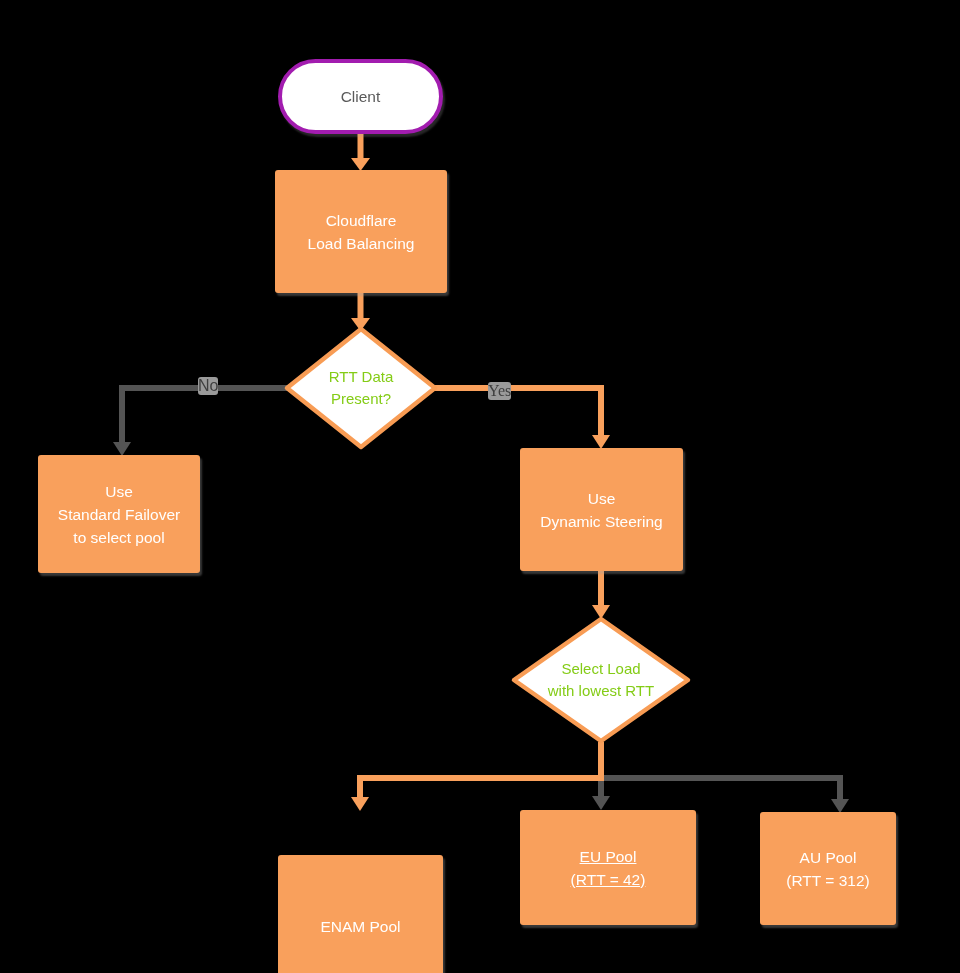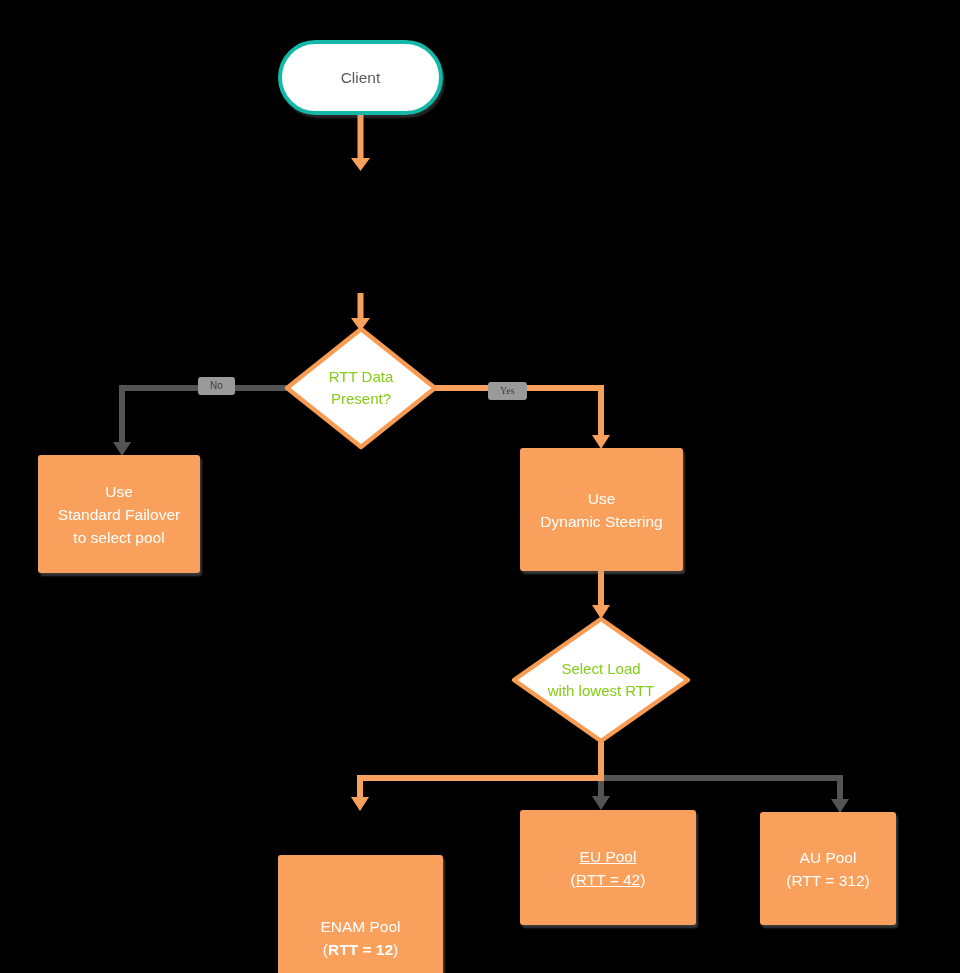--- a/index.html
+++ b/index.html
@@ -15,24 +15,25 @@
     position:absolute;
     box-sizing:border-box;
     display:flex;align-items:center;justify-content:center;
     text-align:center;
     white-space:pre-line;
     line-height:23px;
     font-size:15.5px;
   }
   .pill{
     background:#ffffff;
-    border:4px solid #14b8a6;
+    border:4px solid #a21caf;
     border-radius:40px;
     color:#5a5a5a;
     box-shadow:2px 3px 2px rgba(160,160,160,0.25);
+    margin-top:19px;
   }
   .box{
     background:#f9a05c;
     color:#ffffff;
     border-radius:3px;
     box-shadow:2px 3px 2px rgba(160,160,160,0.35);
   }
   .diamond-label{
     position:absolute;
     display:flex;align-items:center;justify-content:center;
@@ -40,23 +41,23 @@
     white-space:pre-line;
     color:#84cc16;
     font-size:15px;
     line-height:22px;
   }
   .edge-chip{
     position:absolute;
     display:flex;align-items:center;justify-content:center;
     background:#9a9a9a;
     color:#3f3f3f;
-    font-size:10px;
+    font-size:16px;
     border-radius:3px;
-    padding:2px 12px;
+    padding:2px 0;
     line-height:14px;
   }
   .bold{font-weight:bold;}
   .line2{display:block;}
 </style>
 </head>
 <body>
 
 <div class="canvas">
 
@@ -85,37 +86,38 @@
 
     <path d="M601 781 V797" stroke="#545454" stroke-width="6" fill="none"></path>
     <polygon points="592,796 610,796 601,810" fill="#545454"></polygon>
 
     <polygon points="361,329 435,388 361,447 287,388" fill="#ffffff" stroke="#f89c54" stroke-width="4.5" stroke-linejoin="round"></polygon>
     <polygon points="601,619 688,680 601,741 514,680" fill="#ffffff" stroke="#f89c54" stroke-width="4.5" stroke-linejoin="round"></polygon>
   </svg>
 
   <div class="node pill" style="left:278px;top:40px;width:165px;height:75px;">Client</div>
 
+  <div class="node box" style="left:275px;top:170px;width:172px;height:123px;">Cloudflare
+Load Balancing</div>
 
   <div class="diamond-label" style="left:291px;top:356px;width:140px;height:64px;">RTT Data
 Present?</div>
 
   <div class="node box" style="left:38px;top:455px;width:162px;height:118px;">Use
 Standard Failover
 to select pool</div>
 
   <div class="node box" style="left:520px;top:448px;width:163px;height:123px;">Use
 Dynamic Steering</div>
 
   <div class="diamond-label" style="left:521px;top:648px;width:160px;height:64px;">Select Load
 with lowest RTT</div>
 
   <div class="node box" style="left:278px;top:810px;width:165px;height:125px;display:block;padding-top:37px;margin-top:45px;">
     <span>ENAM Pool</span>
-    <span class="line2"><span>(</span><span class="bold">RTT = 12</span><span>)</span></span>
   </div>
 
   <div class="node box" style="left:520px;top:810px;width:176px;height:115px;text-decoration:underline;">EU Pool
 (RTT = 42)</div>
 
   <div class="node box" style="left:760px;top:812px;width:136px;height:113px;">AU Pool
 (RTT = 312)</div>
 
   <div class="edge-chip" style="left:198px;top:377px;">No</div>
   <div class="edge-chip" style="left:488px;top:382px;font-family:Liberation Serif, serif;">Yes</div>

